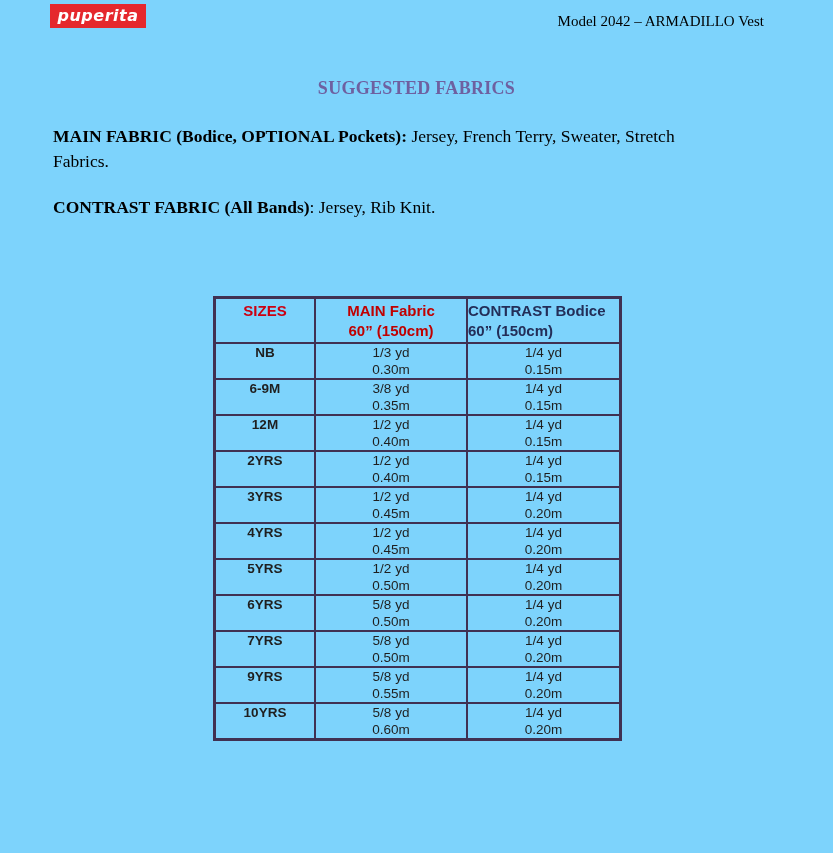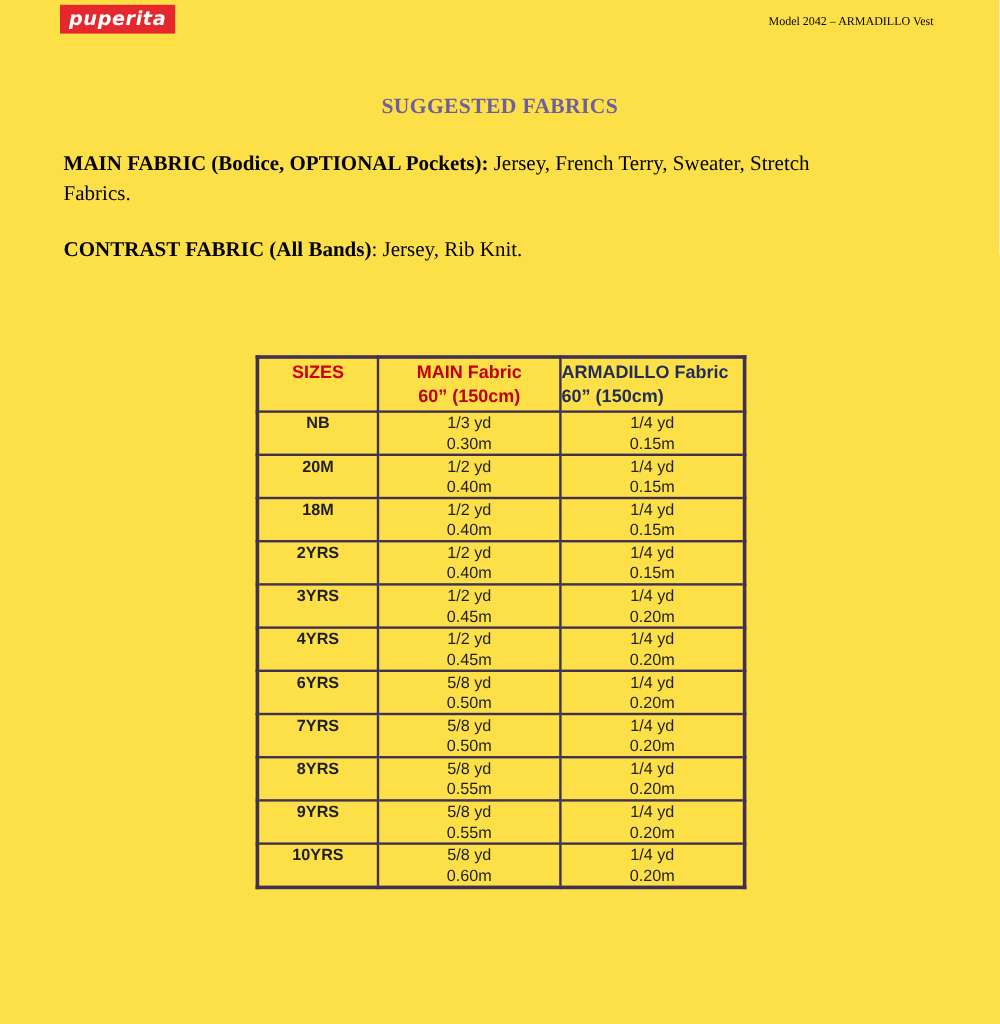--- a/index.html
+++ b/index.html
@@ -4,21 +4,21 @@
 <style>
   html, body {
     margin: 0;
     padding: 0;
     background: #ffffff;
   }
   .page {
     position: relative;
     width: 833px;
     height: 853px;
-    background: #fde047;
+    background: #7dd3fc;
     overflow: hidden;
     font-family: "Liberation Serif", serif;
     color: #000000;
   }
   .logo {
     position: absolute;
     left: 50px;
     top: 4px;
     width: 96px;
     height: 24px;
@@ -28,22 +28,22 @@
     font-style: italic;
     font-weight: bold;
     font-size: 16px;
     line-height: 23px;
     text-align: center;
     letter-spacing: 0.5px;
   }
   .doc-title {
     position: absolute;
     top: 13px;
-    right: 55px;
-    font-size: 10px;
+    right: 69px;
+    font-size: 15px;
     color: #000000;
     text-align: center;
   }
   .heading {
     position: absolute;
     top: 78px;
     left: 0;
     width: 100%;
     text-align: center;
     font-weight: bold;
@@ -144,71 +144,71 @@
     <thead>
       <tr>
         <th class="col-sizes">
           <div>SIZES</div>
         </th>
         <th class="col-main">
           <div>MAIN Fabric</div>
           <div>60” (150cm)</div>
         </th>
         <th class="col-contrast">
-          <div>ARMADILLO Fabric</div>
+          <div>CONTRAST Bodice</div>
           <div>60” (150cm)</div>
         </th>
       </tr>
     </thead>
     <tbody>
         <tr>
     <td class="size-cell">NB</td>
     <td>
       <div>1/3 yd</div>
       <div>0.30m</div>
     </td>
     <td>
       <div>1/4 yd</div>
       <div>0.15m</div>
     </td>
   </tr>
         <tr>
-    <td class="size-cell">20M</td>
+    <td class="size-cell">6-9M</td>
+    <td>
+      <div>3/8 yd</div>
+      <div>0.35m</div>
+    </td>
+    <td>
+      <div>1/4 yd</div>
+      <div>0.15m</div>
+    </td>
+  </tr>
+        <tr>
+    <td class="size-cell">12M</td>
     <td>
       <div>1/2 yd</div>
       <div>0.40m</div>
     </td>
     <td>
       <div>1/4 yd</div>
       <div>0.15m</div>
     </td>
   </tr>
         <tr>
-    <td class="size-cell">18M</td>
+    <td class="size-cell">2YRS</td>
     <td>
       <div>1/2 yd</div>
       <div>0.40m</div>
     </td>
     <td>
       <div>1/4 yd</div>
       <div>0.15m</div>
     </td>
   </tr>
         <tr>
-    <td class="size-cell">2YRS</td>
-    <td>
-      <div>1/2 yd</div>
-      <div>0.40m</div>
-    </td>
-    <td>
-      <div>1/4 yd</div>
-      <div>0.15m</div>
-    </td>
-  </tr>
-        <tr>
     <td class="size-cell">3YRS</td>
     <td>
       <div>1/2 yd</div>
       <div>0.45m</div>
     </td>
     <td>
       <div>1/4 yd</div>
       <div>0.20m</div>
     </td>
   </tr>
@@ -217,46 +217,46 @@
     <td>
       <div>1/2 yd</div>
       <div>0.45m</div>
     </td>
     <td>
       <div>1/4 yd</div>
       <div>0.20m</div>
     </td>
   </tr>
         <tr>
+    <td class="size-cell">5YRS</td>
+    <td>
+      <div>1/2 yd</div>
+      <div>0.50m</div>
+    </td>
+    <td>
+      <div>1/4 yd</div>
+      <div>0.20m</div>
+    </td>
+  </tr>
+        <tr>
     <td class="size-cell">6YRS</td>
     <td>
       <div>5/8 yd</div>
       <div>0.50m</div>
     </td>
     <td>
       <div>1/4 yd</div>
       <div>0.20m</div>
     </td>
   </tr>
         <tr>
     <td class="size-cell">7YRS</td>
     <td>
       <div>5/8 yd</div>
       <div>0.50m</div>
-    </td>
-    <td>
-      <div>1/4 yd</div>
-      <div>0.20m</div>
-    </td>
-  </tr>
-        <tr>
-    <td class="size-cell">8YRS</td>
-    <td>
-      <div>5/8 yd</div>
-      <div>0.55m</div>
     </td>
     <td>
       <div>1/4 yd</div>
       <div>0.20m</div>
     </td>
   </tr>
         <tr>
     <td class="size-cell">9YRS</td>
     <td>
       <div>5/8 yd</div>

